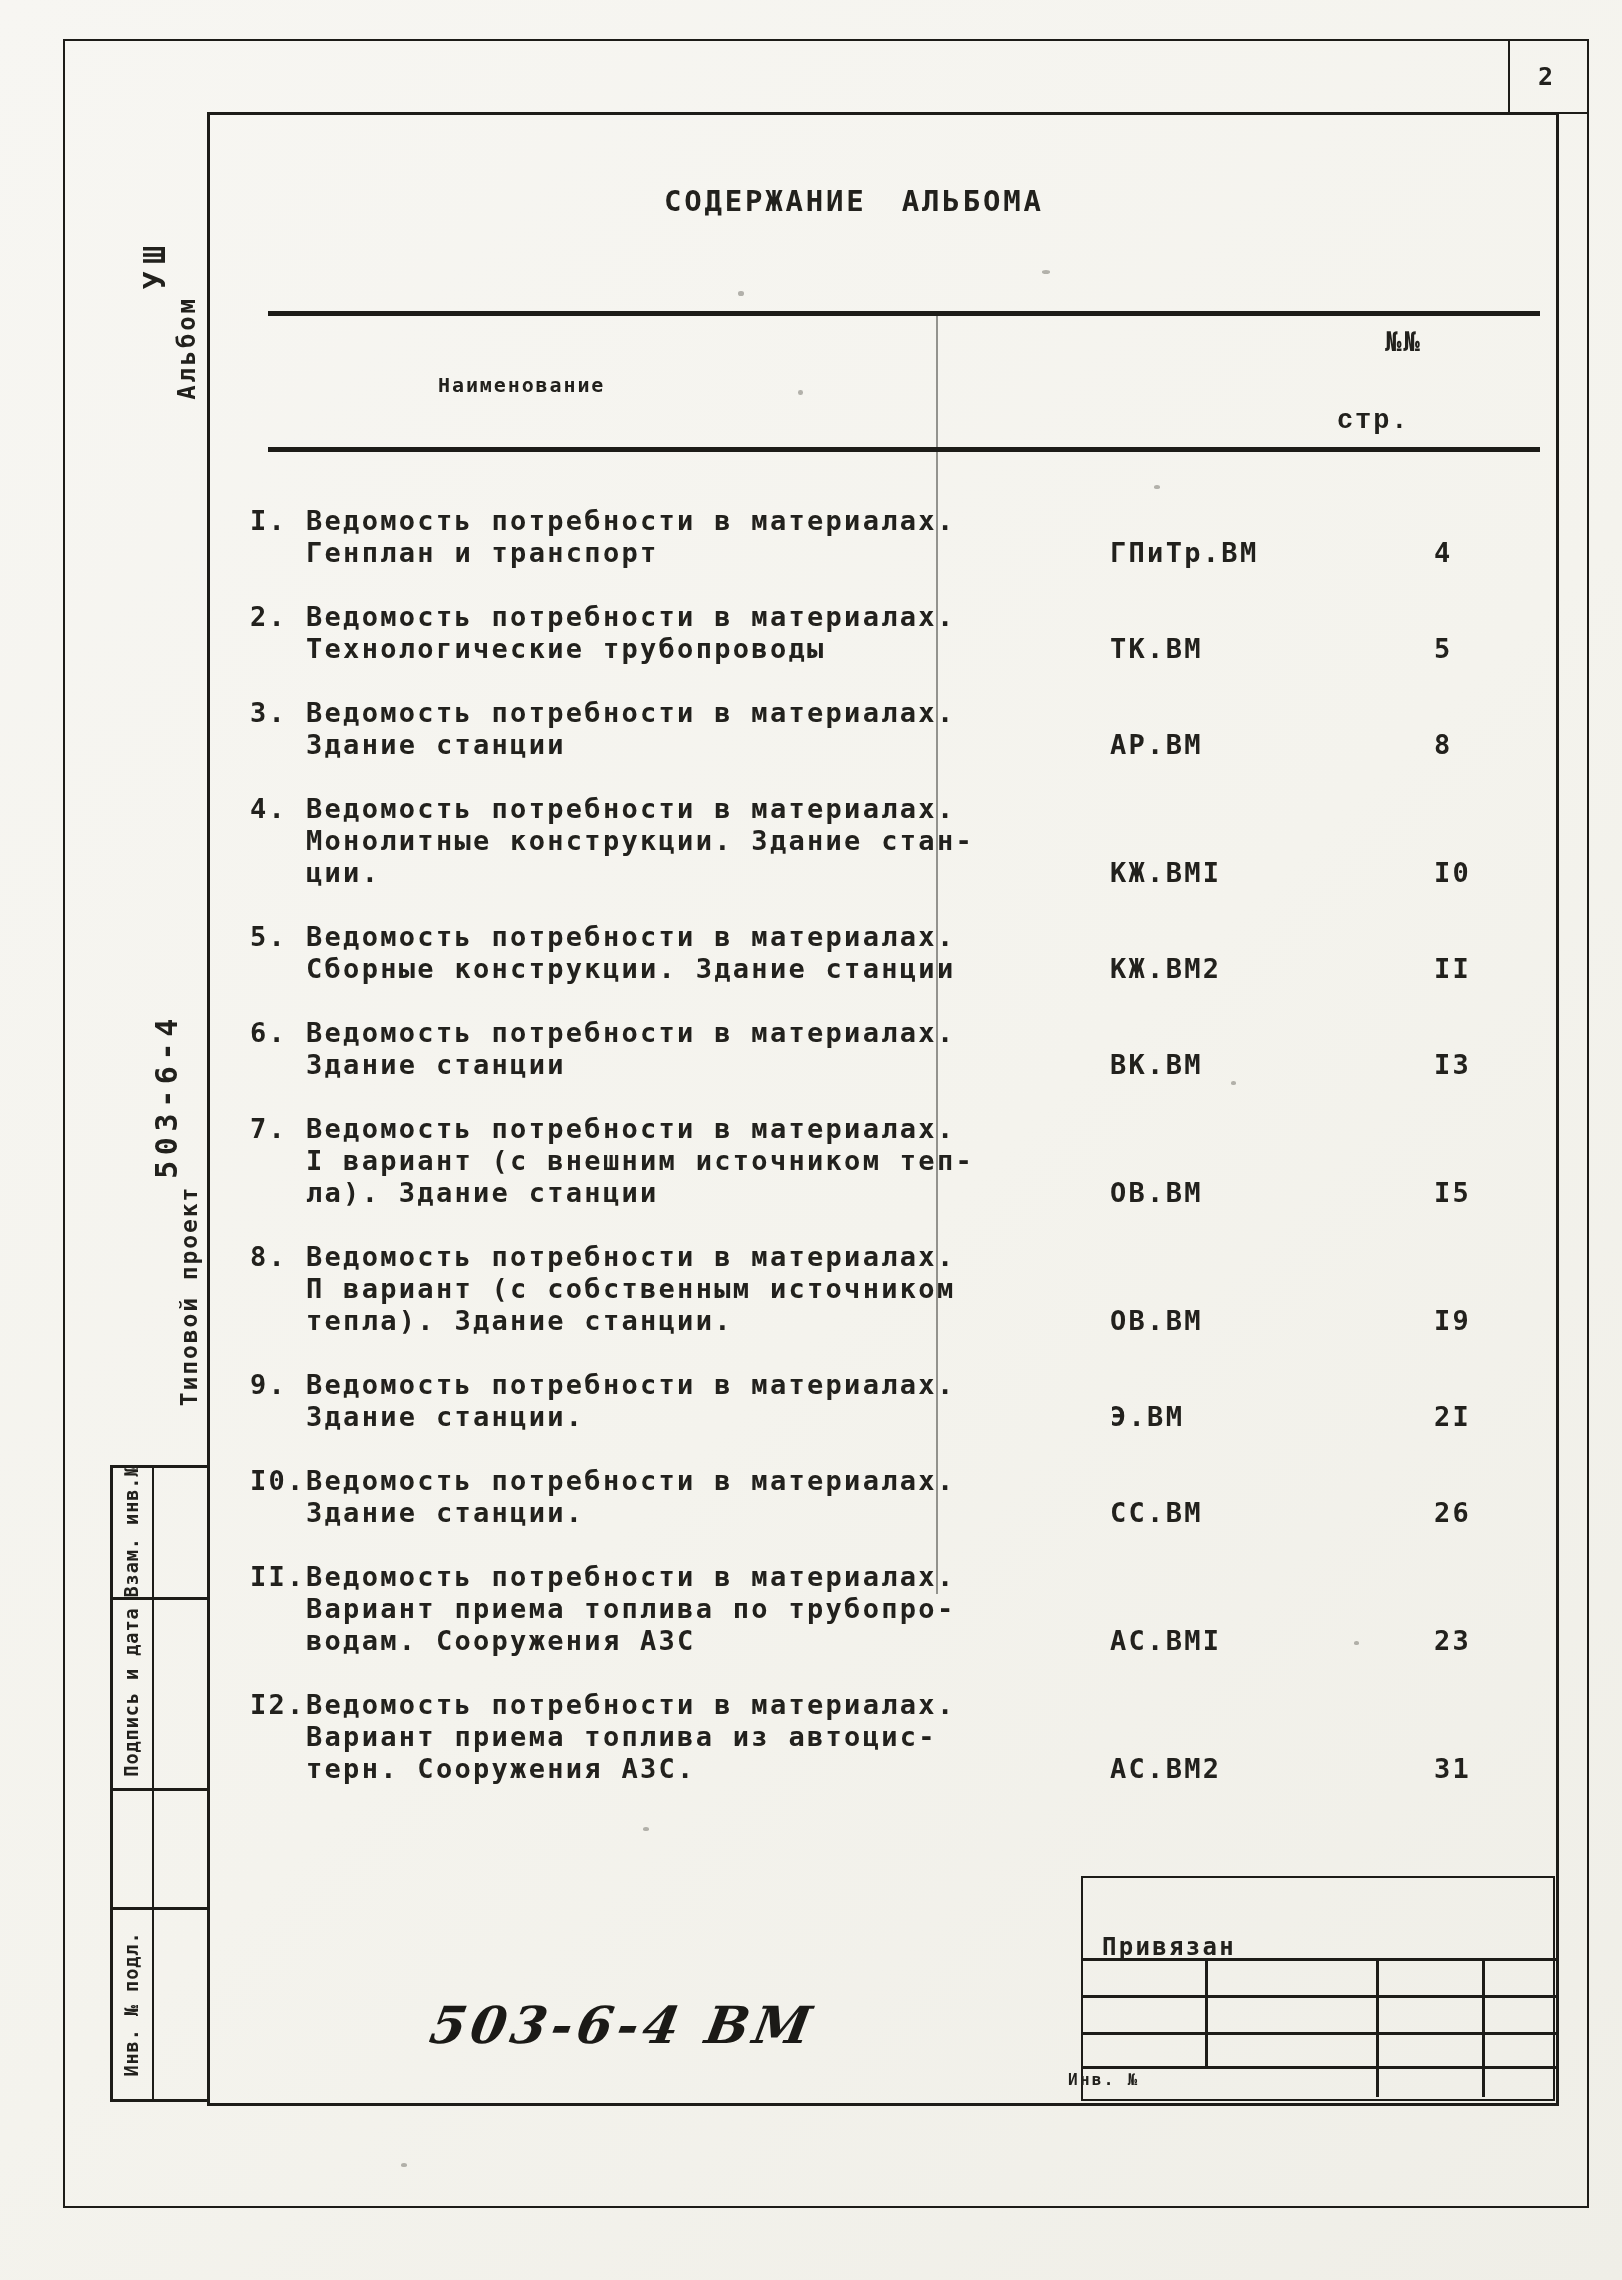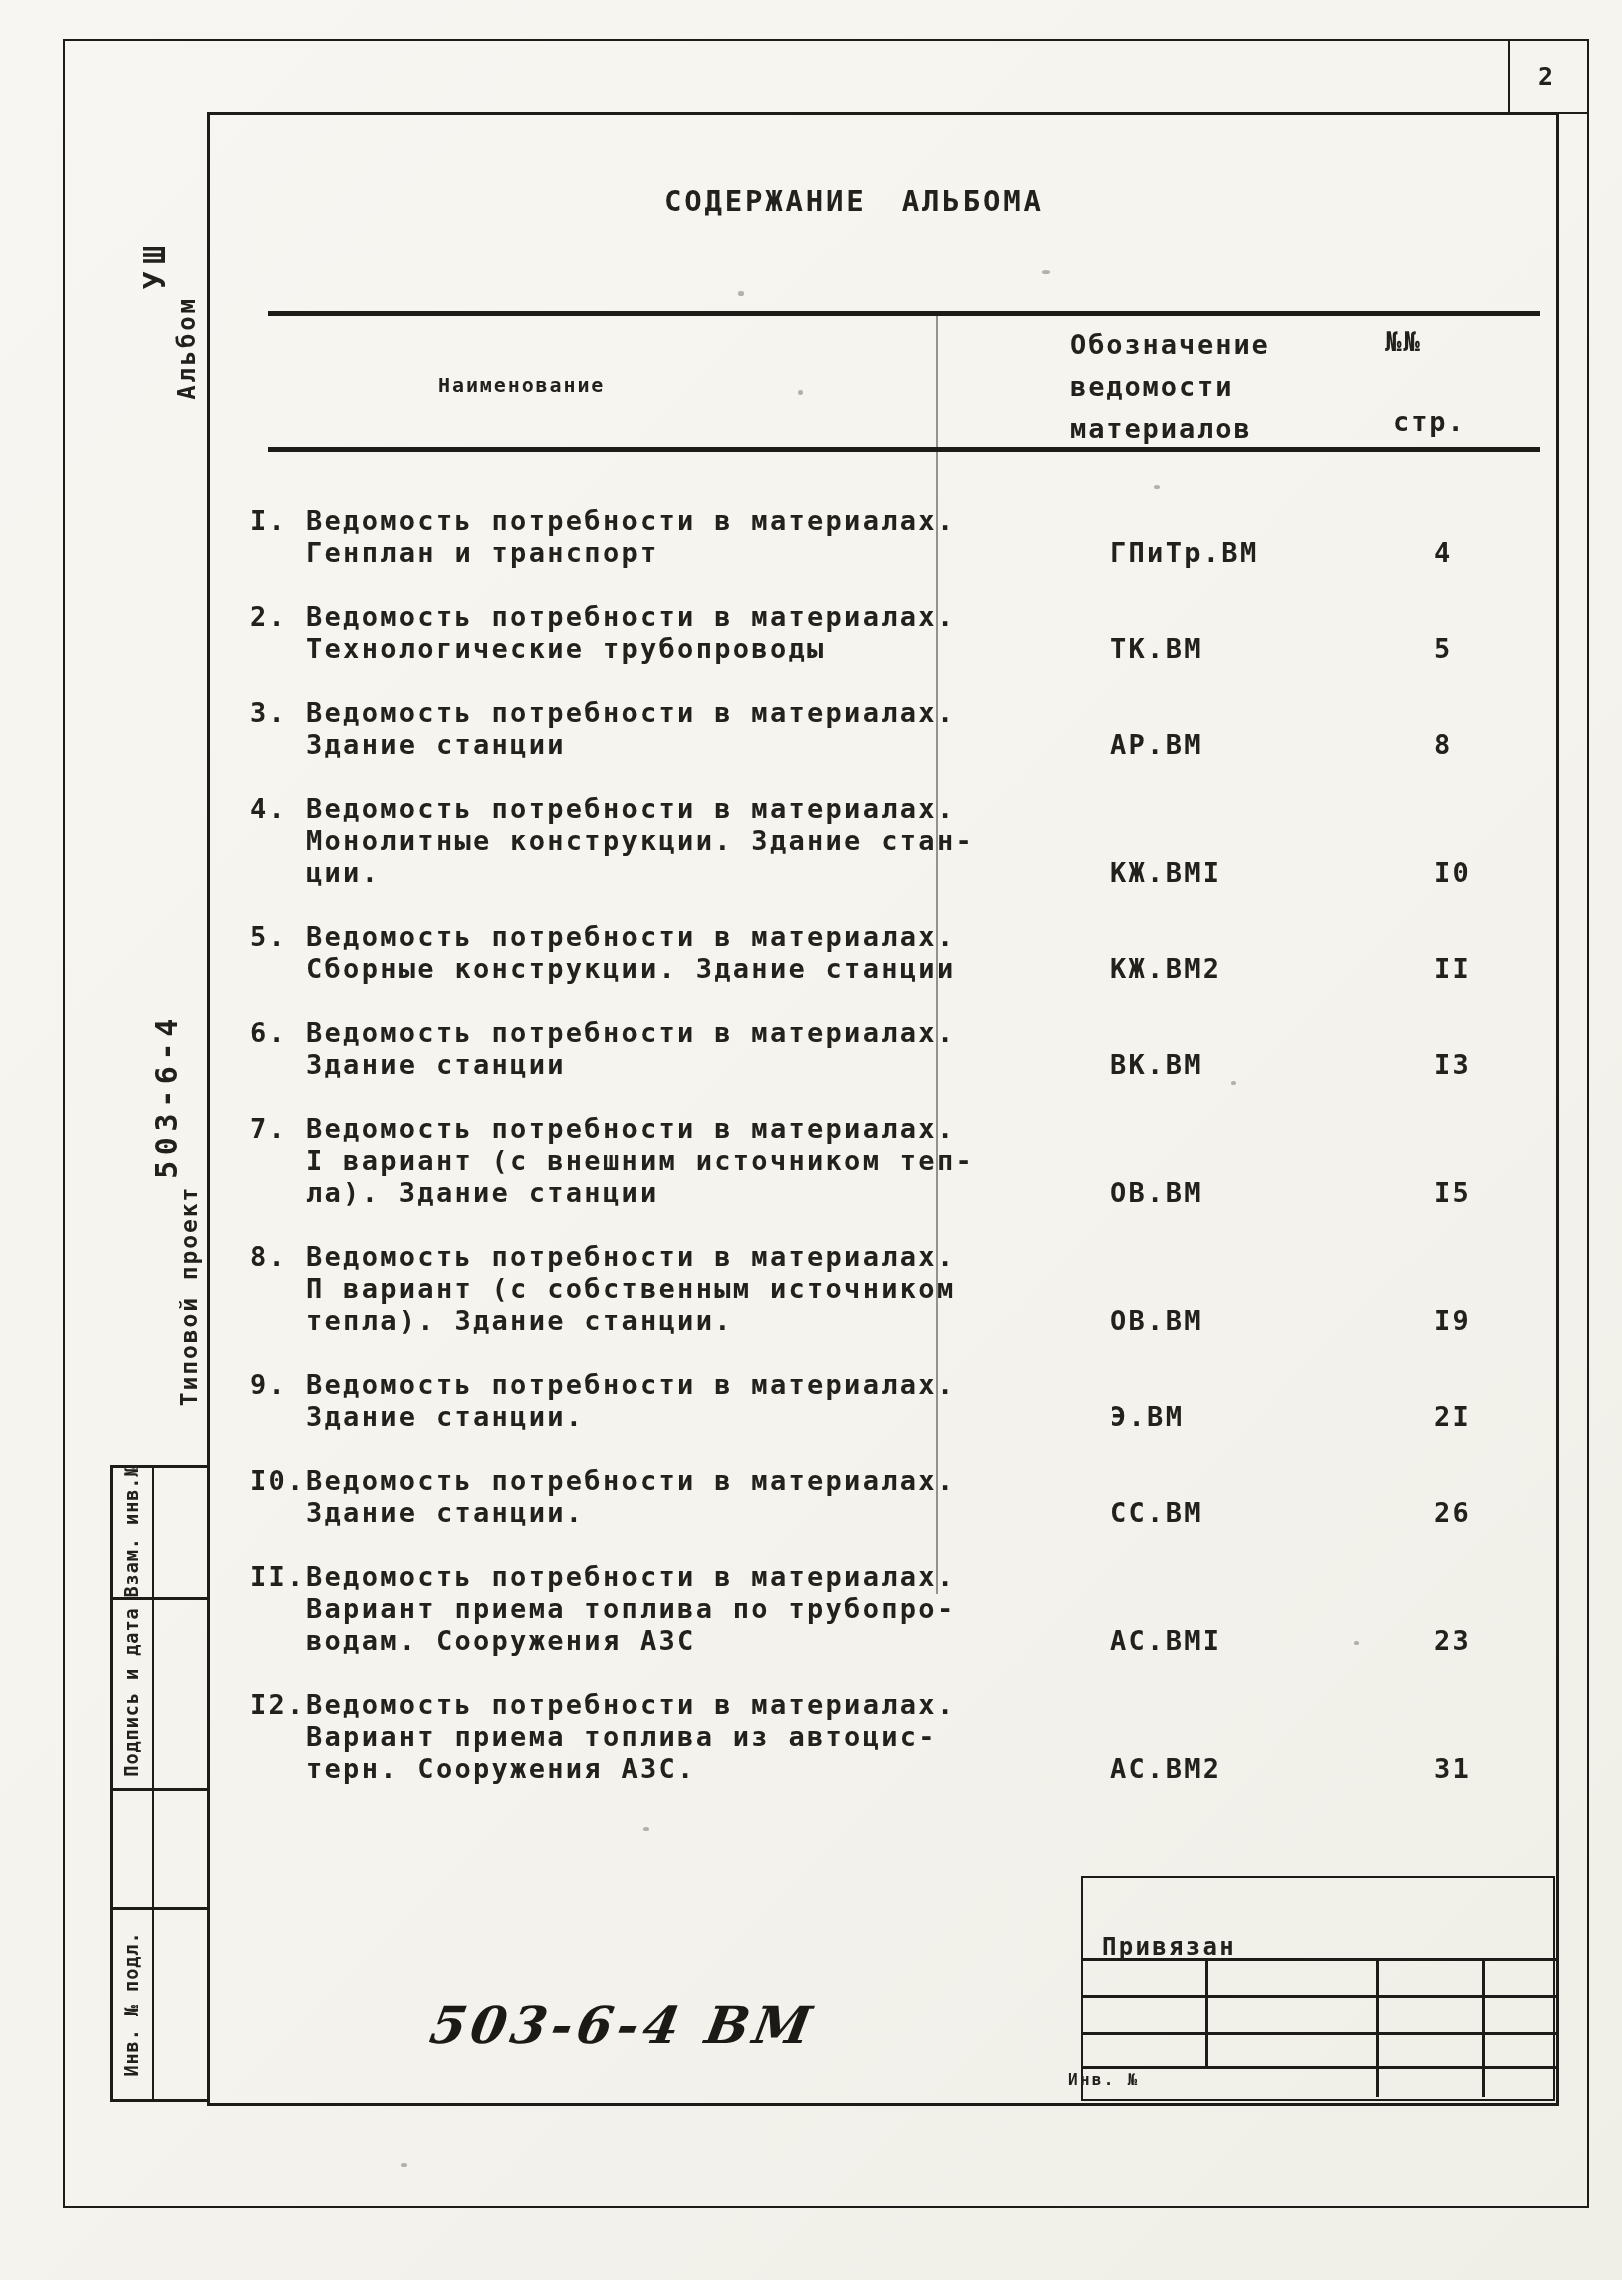--- a/index.html
+++ b/index.html
@@ -44,27 +44,22 @@
   <div class="frame" style="left:1508px;top:41px;width:78px;height:71px;border-width:0 0 2.8px 2.8px;"></div>
   <div class="abs hdr" style="left:1538px;top:62px;font-size:25px;">2</div>
 
   <div class="abs doc-title" style="left:664px;top:184px;">СОДЕРЖАНИЕ АЛЬБОМА</div>
 
   <div class="hline" style="left:268px;top:311px;width:1272px;height:4.7px;"></div>
   <div class="hline" style="left:268px;top:447px;width:1272px;height:4.7px;"></div>
   <div class="vline" style="left:936px;top:315px;width:1.9px;height:1279px;opacity:.45;"></div>
 
   <div class="abs hdr" style="left:438px;top:373px;font-size:20px;">Наименование</div>
-  <div class="abs" style="left:1070px;top:324px;">
-    <div class="hdr" style="line-height:42px;">Обозначение</div>
-    <div class="hdr" style="line-height:42px;">ведомости</div>
-    <div class="hdr" style="line-height:42px;">материалов</div>
-  </div>
   <div class="abs hdr" style="left:1385px;top:326px;">№№</div>
-  <div class="abs hdr" style="left:1393px;top:406px;">стр.</div>
+  <div class="abs hdr" style="left:1337px;top:406px;font-family:Liberation Mono, monospace;">стр.</div>
 
   <div class="rows">
       <div class="row">
         <div class="num">I.</div>
         <div class="name">Ведомость потребности в материалах.<br>Генплан и транспорт</div>
         <div class="desig">ГПиТр.ВМ</div>
         <div class="pg">4</div>
       </div>
       <div class="row">
         <div class="num">2.</div>

